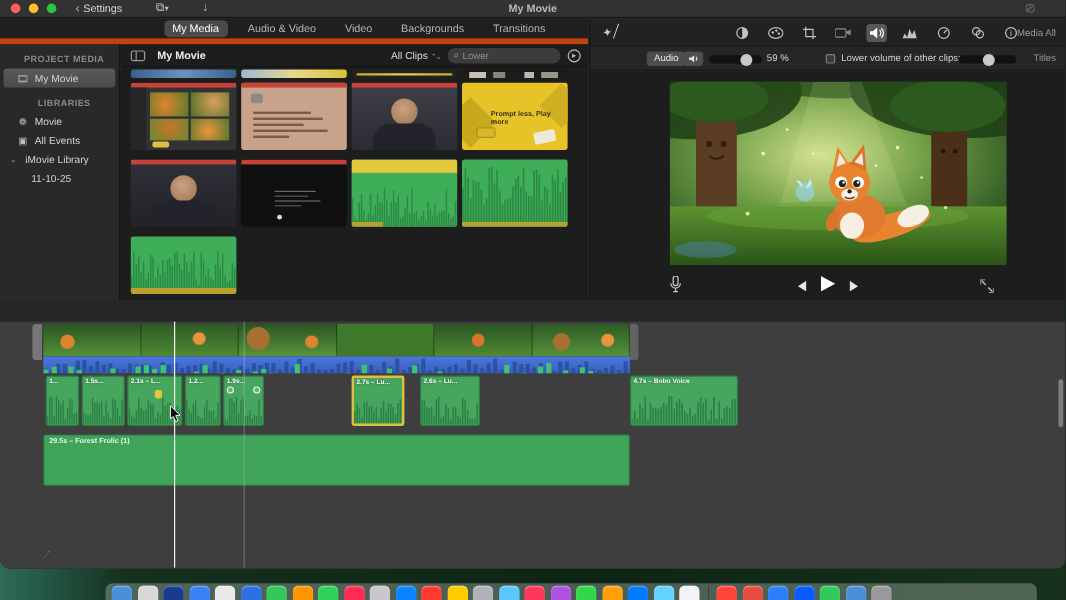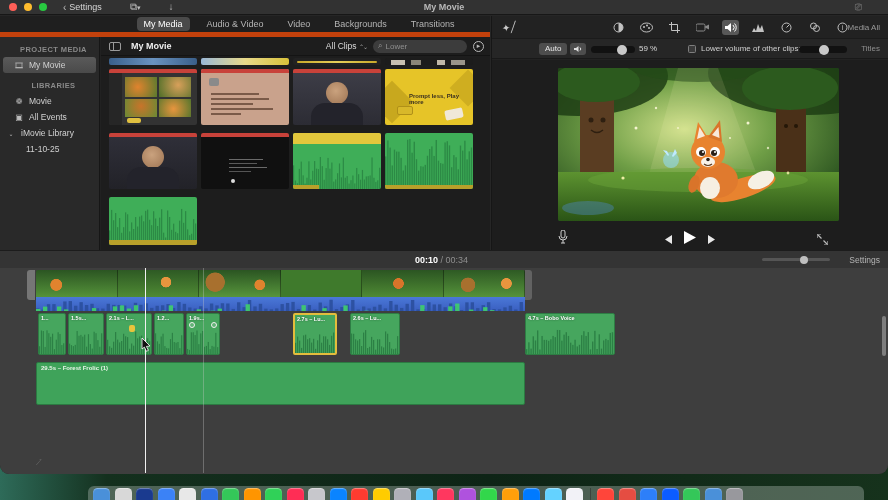--- a/index.html
+++ b/index.html
@@ -447,21 +447,21 @@
               <svg width="11" height="11">
                 <circle cx="5.5" cy="5.5" r="4.5" fill="none" stroke="#c2c2c2"></circle>
                 <text x="5.5" y="8" font-size="7" text-anchor="middle" fill="#c2c2c2">i</text>
               </svg>
             </span>
         </span>
         <span class="resetall">Media All</span>
       </div>
 
       <div class="volrow">
-        <span class="autobtn">Auto</span>
+        <span class="autobtn">Audio</span>
         <span class="spkbtn">
             <svg width="9" height="8">
               <path d="M0 3h2L4.5 1v6L2 5H0z" fill="#ddd"></path>
               <path d="M6 2.5a2 2 0 0 1 0 3" fill="none" stroke="#ddd"></path>
             </svg>
           </span>
         <span class="slider" style="left:99px; width:44px; top:7px;">
             <span class="knob" style="left:26px"></span>
           </span>
         <span class="volpct">59 %</span>
@@ -552,27 +552,20 @@
                 </svg></span>
           </span>
           <span class="fsbtn"><svg width="11" height="11">
                 <path d="M0 4V0h4M11 7v4H7" fill="none" stroke="#bdbdbd" stroke-width="1.2"></path>
                 <path d="M1 1l3.5 3.5M10 10L6.5 6.5" stroke="#bdbdbd" stroke-width="1.2"></path>
               </svg></span>
         </div>
       </div>
     </div>
 
-    <div class="tl-header">
-      <span class="timecode"><span>00:10</span> <span class="sep">/</span> <span class="tot">00:34</span></span>
-      <span class="tl-zoom">
-          <span class="knob" style="left:38px"></span>
-        </span>
-      <span class="settings">Settings</span>
-    </div>
 
     <div class="timeline">
       <div class="lhandle"></div>
       <div class="rhandle"></div>
       <div class="filmstrip">
         <div class="frame" style="background:radial-gradient(circle at 25% 55%, #e0832e 0 9%, transparent 10%), linear-gradient(180deg,#2b5522,#55923a)"></div>
         <div class="frame" style="background:radial-gradient(circle at 60% 45%, #e8953e 0 10%, transparent 11%), linear-gradient(180deg,#2e5a24,#4f8a34)"></div>
         <div class="frame" style="background:radial-gradient(circle at 20% 45%, #a8702e 0 14%, transparent 15%), radial-gradient(circle at 75% 55%, #e0832e 0 8%, transparent 9%), linear-gradient(180deg,#2b5522,#57953c)"></div>
         <div class="frame" style="background:radial-gradient(circle at 50% 50%, #f0a050 0 10%, transparent 11%), linear-gradient(180deg,#30602а,#55923a); background-color:#3f7a2c"></div>
         <div class="frame" style="background:radial-gradient(circle at 45% 50%, #d9742a 0 11%, transparent 12%), linear-gradient(180deg,#2b5522,#4f8a34)"></div>

